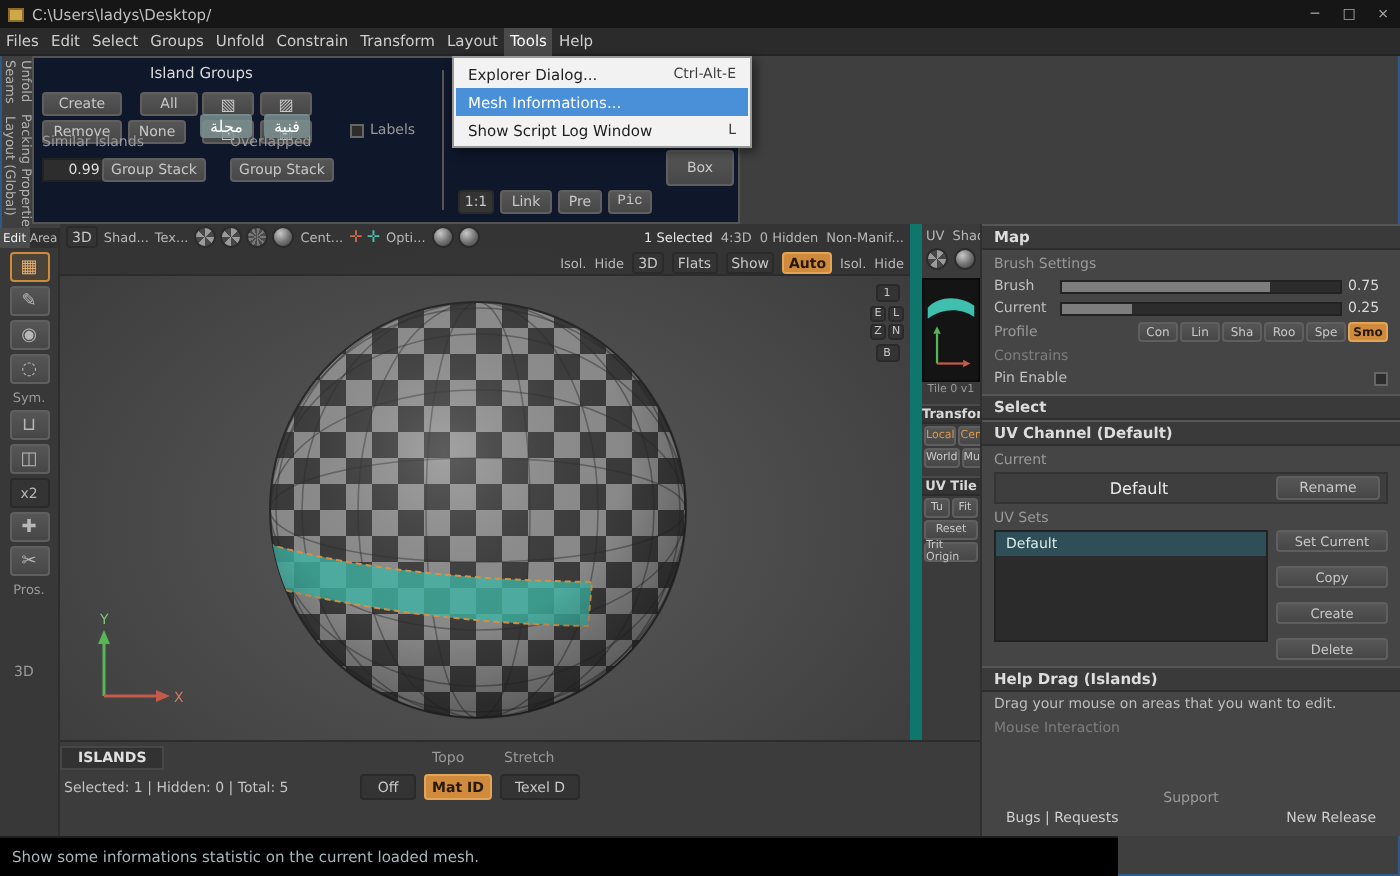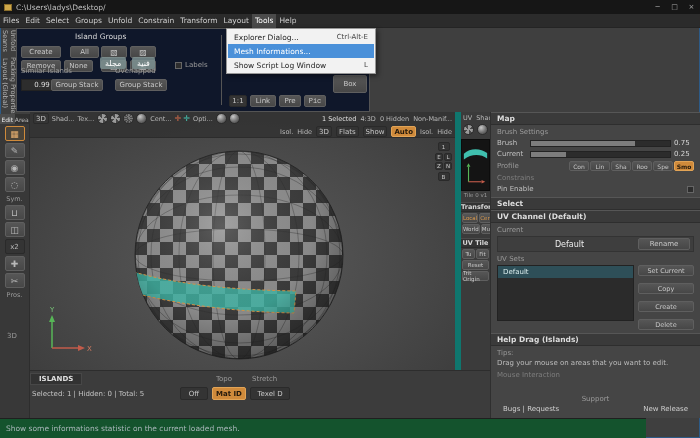--- a/index.html
+++ b/index.html
@@ -128,21 +128,21 @@
 
   
   .bottom-bar { position:absolute; top:370px; left:30px; width:460px; height:48px; background:#3c3c3c;
                 border-top:1px solid #2d2d2d; }
   .bb-abs { position:absolute; }
   .islands-tab { left:0; top:2px; height:12px; padding:0 8px; background:#323232; border:1px solid #474747;
                  display:flex; align-items:center; font-size:7px; font-weight:bold; color:#e0e0e0; }
   .bb-stats { left:2px; top:19px; font-size:7px; color:#c4c4c4; }
 
   
-  .statusbar { position:absolute; top:418px; left:0; width:646px; height:20px; background:#14532d;
+  .statusbar { position:absolute; top:418px; left:0; width:559px; height:20px; background:#000000;
                border-top:1px solid #1f1f1f; display:flex; align-items:center; padding-left:6px;
                font-size:7.5px; color:#a9b7ba; }
 </style>
 </head>
 <body>
 
 <div class="window">
 
   <div class="titlebar">
     <div class="app-ico"></div>
@@ -451,23 +451,20 @@
       </div>
       <div class="uvbtns">
         <div class="btn">Set Current</div>
         <div class="btn">Copy</div>
         <div class="btn">Create</div>
         <div class="btn">Delete</div>
       </div>
     </div>
 
     <div class="rp-header" style="margin-top:3px;">Help Drag (Islands)</div>
-    <div class="rp-row">
-        <span class="small-label">Tips:</span>
-      </div>
     <div class="tip-text">Drag your mouse on areas that you want to edit.</div>
     <div class="rp-row">
         <span class="small-label" style="color:#7e7e7e;">Mouse Interaction</span>
       </div>
 
     <div class="support">
       <div class="support-title">Support</div>
       <div class="support-row">
         <span>Bugs | Requests</span>
         <span>New Release</span>

